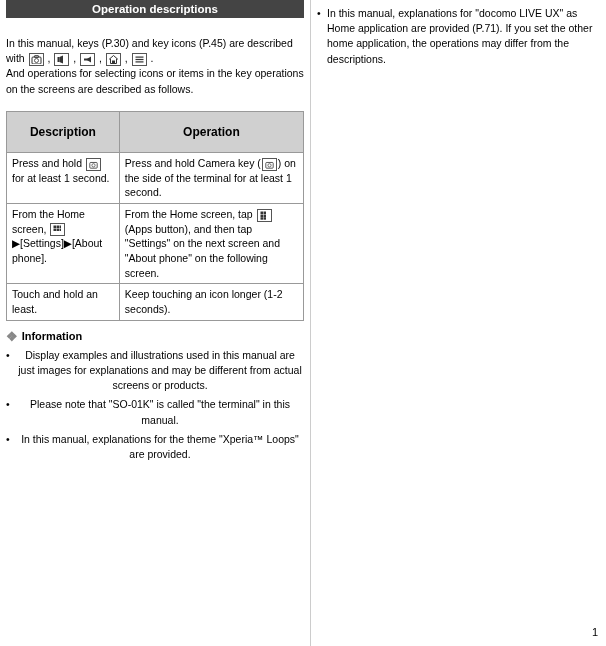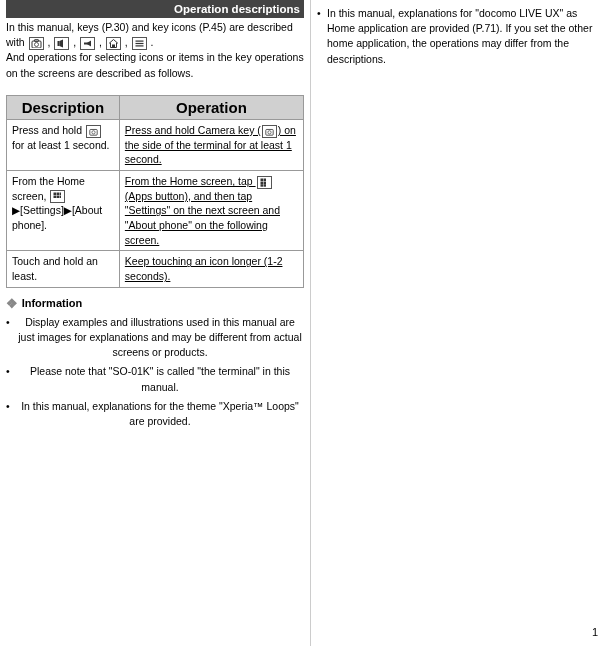--- a/index.html
+++ b/index.html
@@ -26,58 +26,57 @@
     }
     .right-column {
       width: 296px;
       padding: 6px 8px 8px 6px;
       border-left: 1px solid #ccc;
       flex-shrink: 0;
     }
     .header-bar {
       background: #444;
       color: #fff;
-      text-align: right;
+      text-align: center;
       font-size: 11.5px;
       font-weight: bold;
       padding: 3px 4px;
-      margin-bottom: 2px;
+      margin-bottom: 18px;
     }
     .intro-text {
       font-size: 10.5px;
       line-height: 1.45;
       margin-bottom: 14px;
     }
     table {
       width: 100%;
       border-collapse: collapse;
       font-size: 10.5px;
     }
     th {
       background: #d0d0d0;
       border: 1px solid #999;
-      padding: 3px 5px;
+      padding: 13px 5px;
       text-align: center;
       font-weight: bold;
-      font-size: 15px;
+      font-size: 12px;
     }
     td {
       border: 1px solid #999;
       padding: 3px 5px;
       vertical-align: top;
       line-height: 1.4;
     }
     td:first-child {
       width: 38%;
       font-weight: normal;
       margin-left: 32px;
     }
     td:last-child {
       width: 62%;
-      text-decoration: underline;
     }
     .section-title {
       font-size: 11px;
       font-weight: bold;
       margin: 8px 0 4px 0;
       display: flex;
       align-items: center;
       gap: 4px;
     }
     .diamond-icon {

